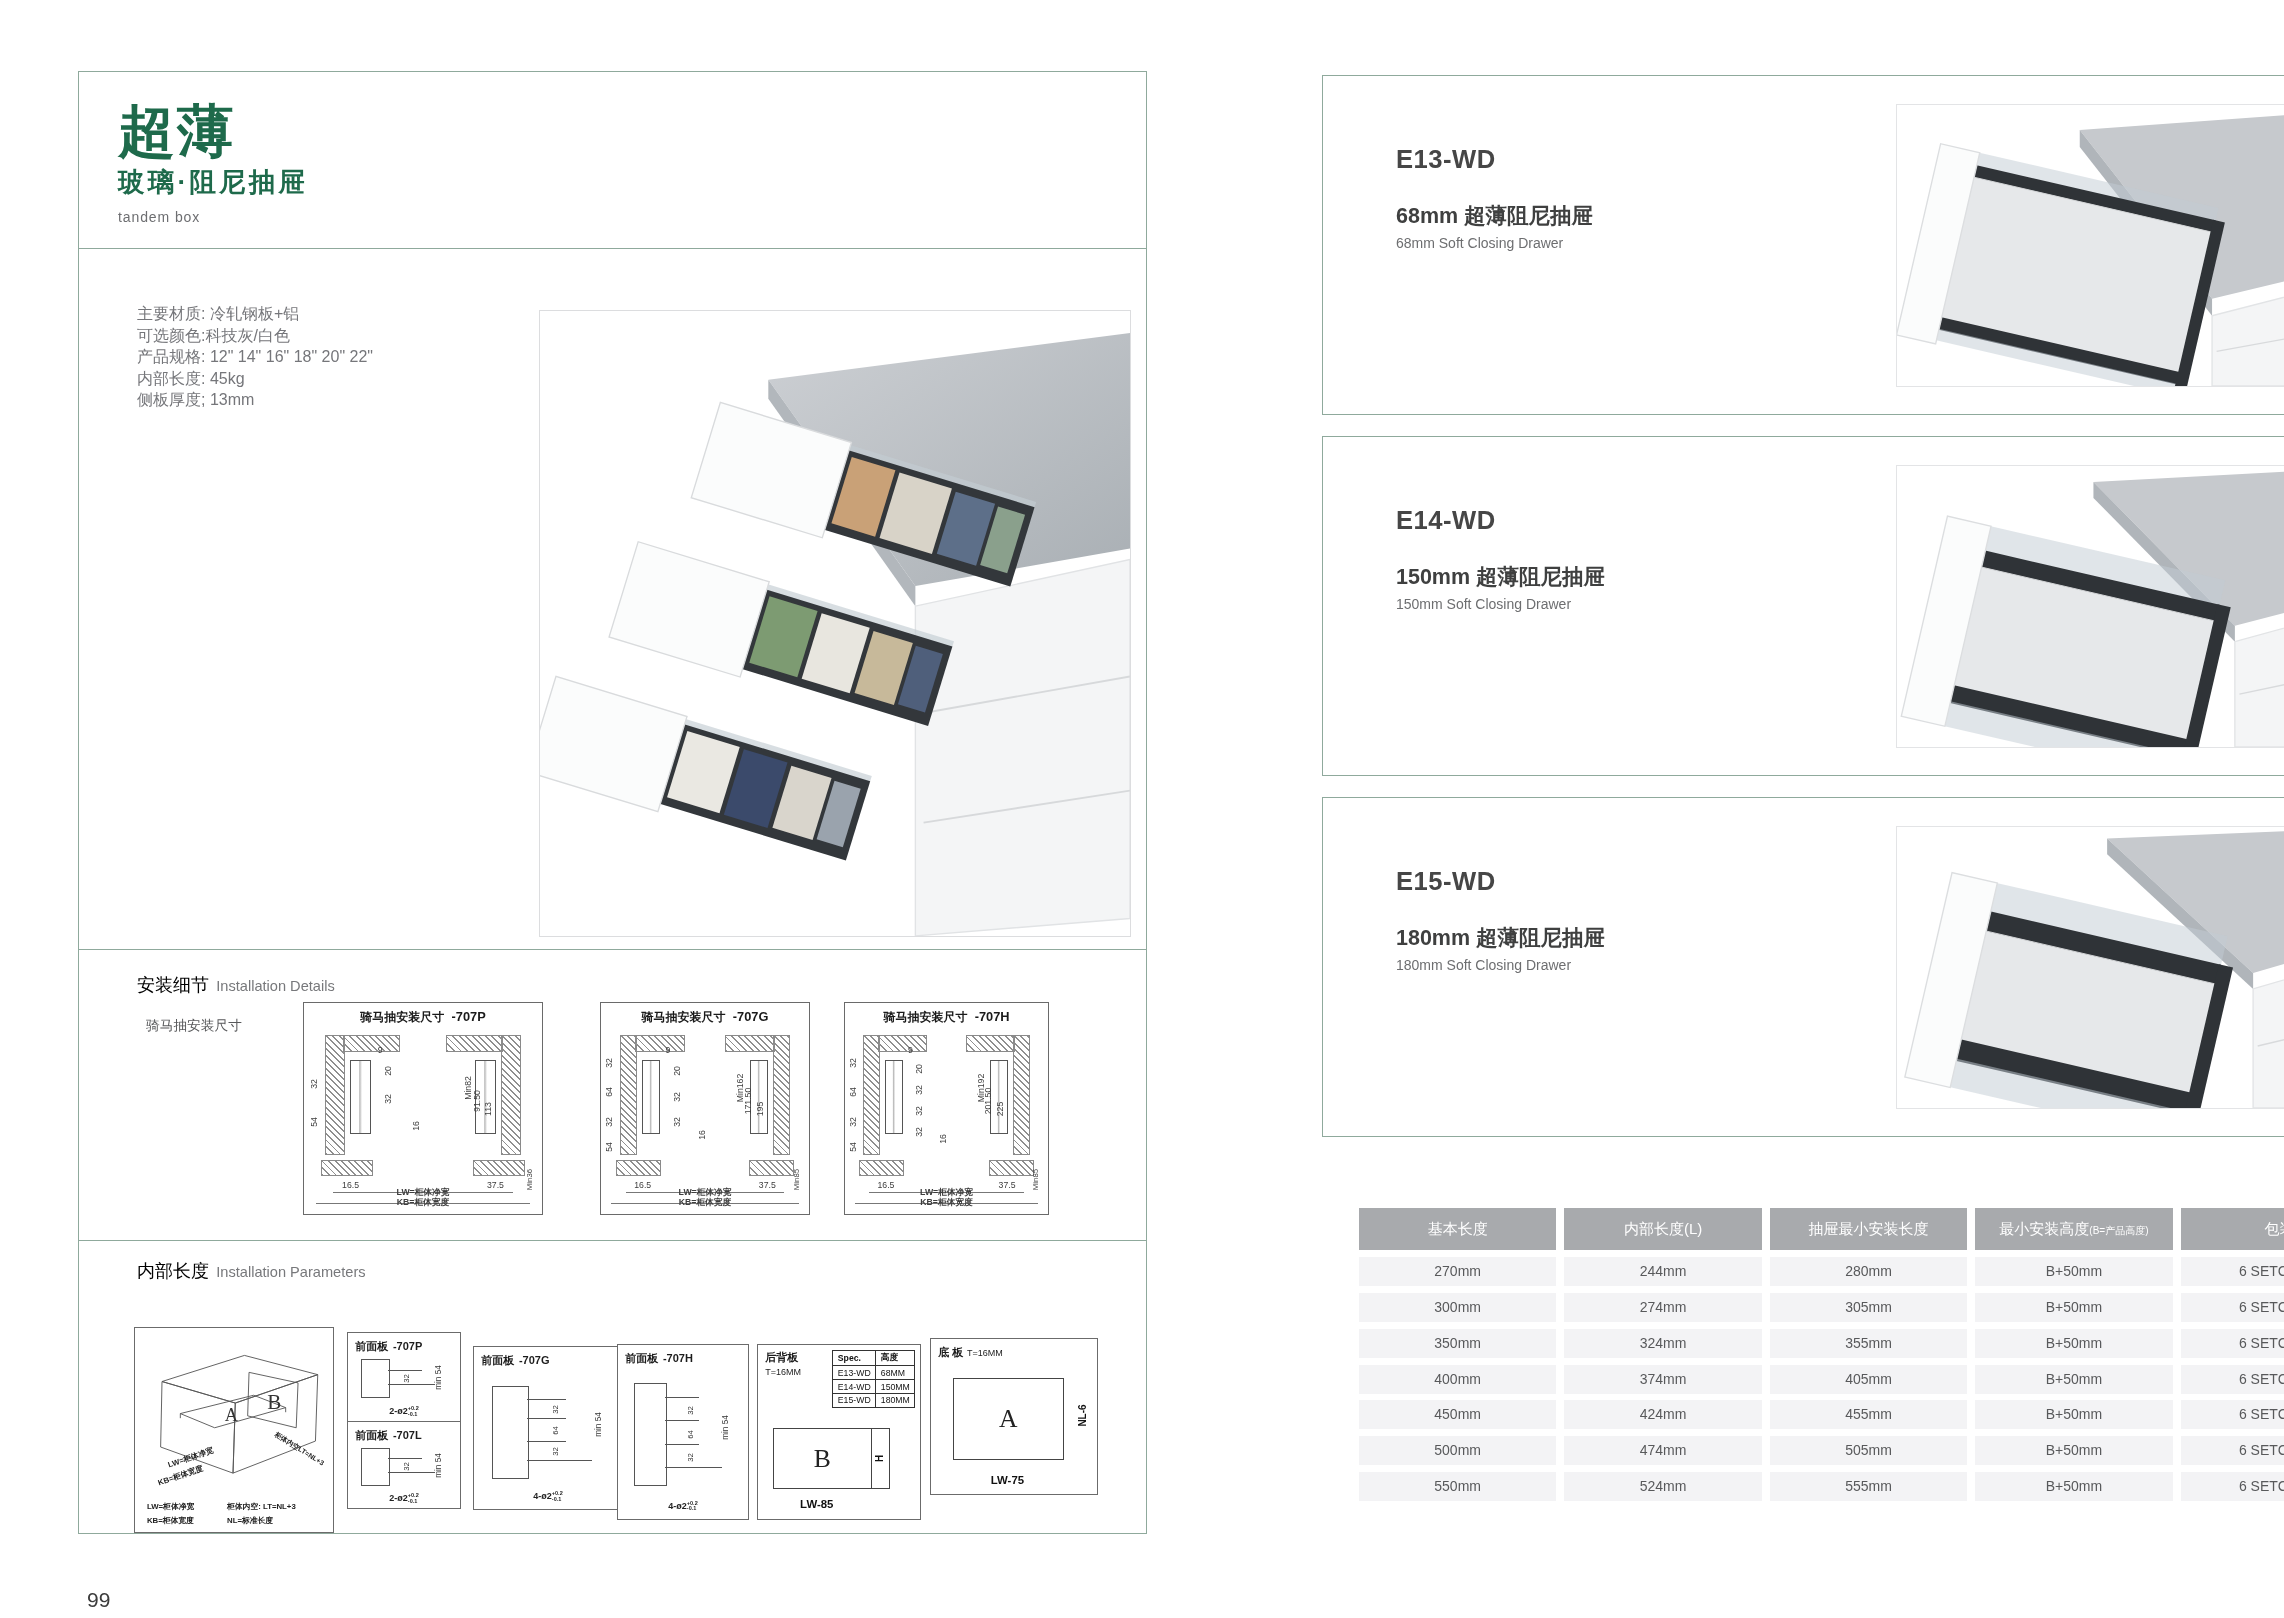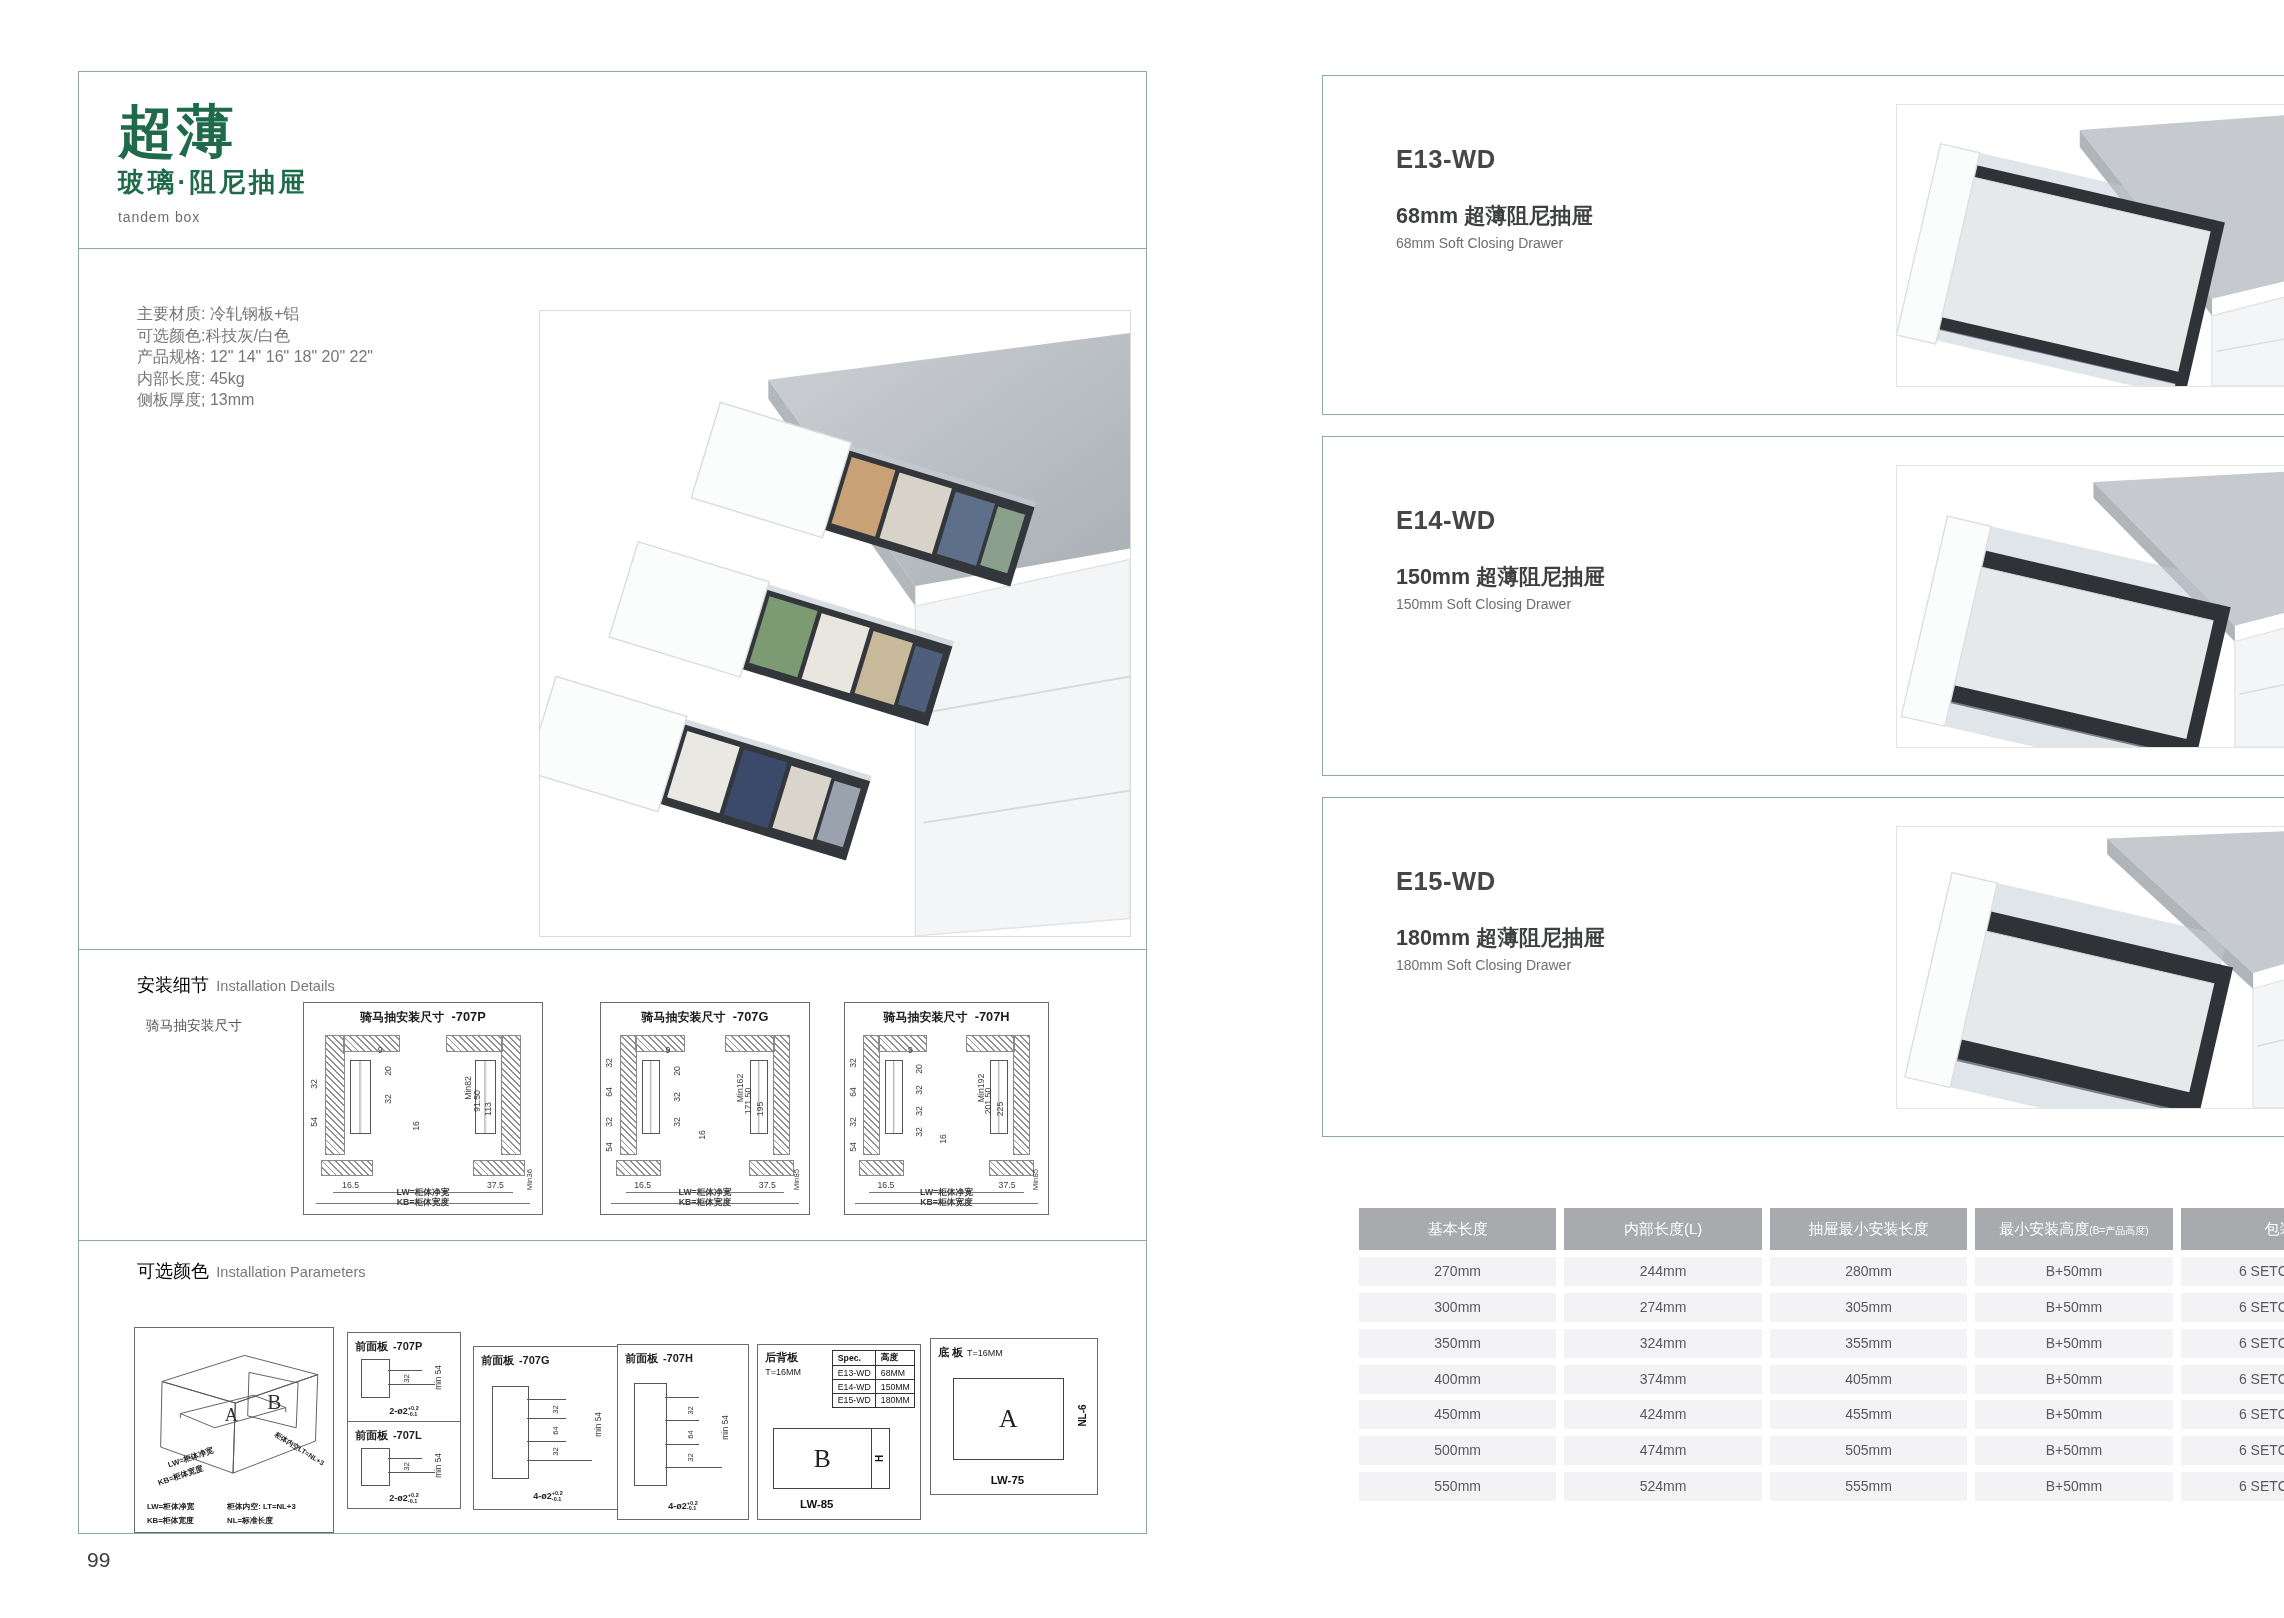--- a/index.html
+++ b/index.html
@@ -68,21 +68,21 @@
   .mini-table .mh{font-weight:700;}
   .bp-rect{position:absolute;border:0.9px solid #444;display:flex;align-items:center;justify-content:center;}
   .bp-letter{font-family:"Liberation Serif",serif;font-size:25.6px;color:#222;}
   .bp-wlabel{position:absolute;font-size:11.4px;font-weight:700;color:#111;white-space:nowrap;}
   .bp-hlabel{position:absolute;font-size:10px;font-weight:700;color:#111;transform:rotate(-90deg);white-space:nowrap;}
   .cab-label{position:absolute;font-size:7.8px;font-weight:600;color:#222;white-space:nowrap;}
   .cab-legend{position:absolute;left:6%;bottom:3%;width:88%;display:grid;grid-template-columns:46% 54%;
               font-size:7.8px;font-weight:700;color:#222;row-gap:2.7px;}
 
   .pagenum{position:absolute;top:1548px;font-size:21px;color:#3c3c3c;}
-  .pn-l{left:87px;}
+  .pn-l{left:87px;margin-top:40px;}
 
   
   .panel{position:absolute;left:1322px;width:1083px;height:338px;border:0.9px solid #8FA99C;background:#fff;}
   .p1{top:75px;} .p2{top:436px;} .p3{top:797px;}
   .panel-info{position:absolute;left:73px;top:69px;}
   .p-model{margin:0;font-size:25.6px;font-weight:600;color:#464646;letter-spacing:0.5px;}
   .p-cn{margin:26.5px 0 0;font-size:21.5px;font-weight:600;color:#3f4040;}
   .p-en{margin:5.5px 0 0;font-size:14px;color:#6d6e70;}
   .panel-fig{position:absolute;left:573px;top:28px;width:496px;height:281px;margin:0;border:0.5px solid #e3e4e6;overflow:hidden;background:#fff;}
 
@@ -258,21 +258,21 @@
       <div class="dimline" style="left:12%;right:12%;bottom:10.3%;"></div>
       <span class="dim tlw">LW=柜体净宽</span>
       <div class="dimline" style="left:5%;right:5%;bottom:5.2%;"></div>
       <span class="dim tkb">KB=柜体宽度</span>
       <span class="dim tcorner">Min85</span>
     </div>
 
     <div class="hline" style="top:1168px;"></div>
 
     <div class="sec-head" style="top:1187px;">
-      <span class="sec-cn">可选颜色</span><span class="sec-en">Installation Parameters</span>
+      <span class="sec-cn">内部长度</span><span class="sec-en">Installation Parameters</span>
     </div>
 
     <div class="pb" style="left:55px;top:1255px;width:198px;height:204px;">
       <svg width="196" height="142" viewBox="0 0 420 310" style="position:absolute;left:0;top:10px;">
         <g fill="none" stroke="#555" stroke-width="2">
           <polygon points="55,95 235,38 395,80 215,142"></polygon>
           <polygon points="55,95 215,142 210,295 52,238"></polygon>
           <polygon points="215,142 395,80 390,225 210,295"></polygon>
           <polygon points="245,75 352,98 348,196 242,170"></polygon>
           <polygon points="95,165 255,125 325,152 170,196"></polygon>

